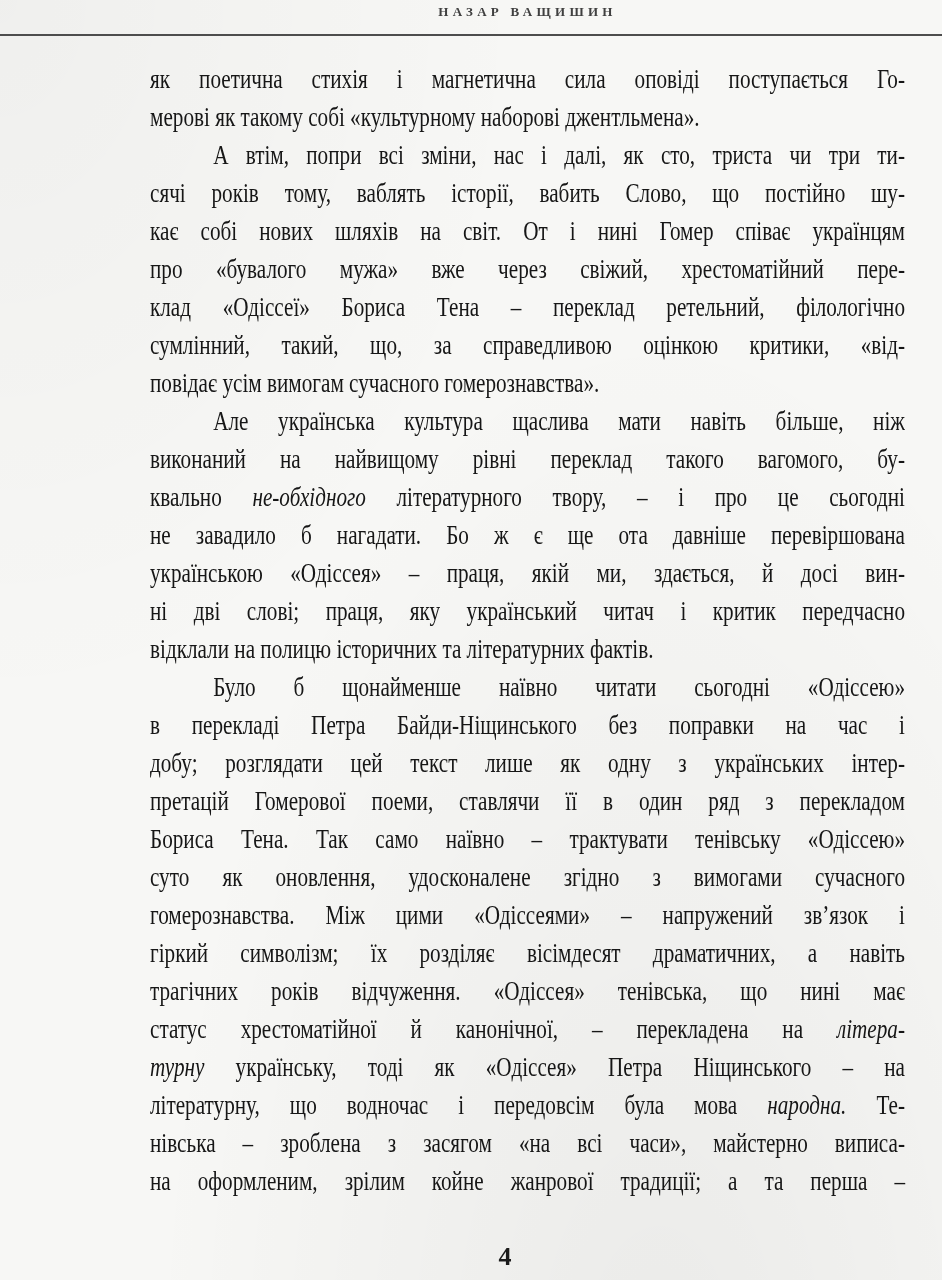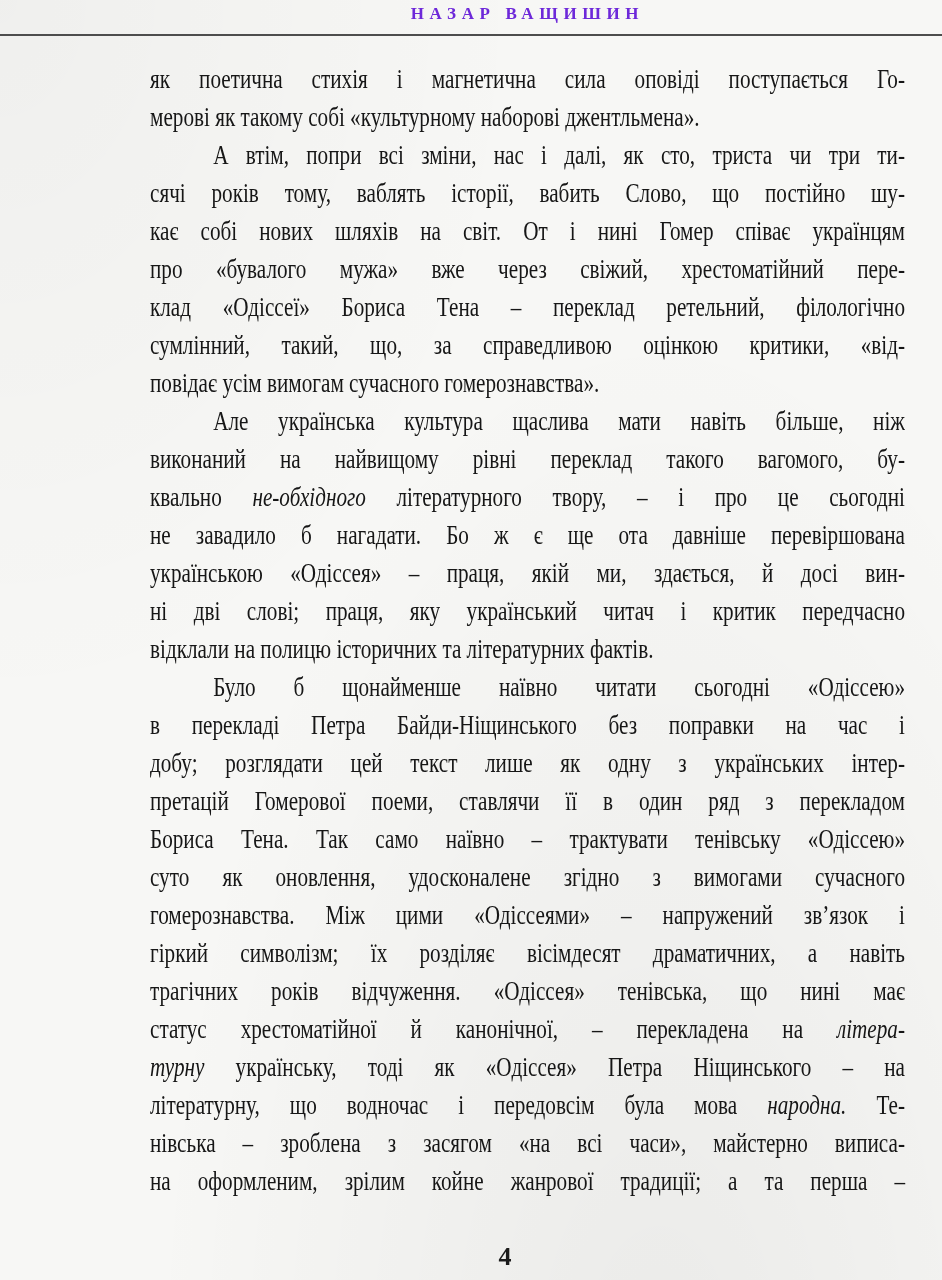--- a/index.html
+++ b/index.html
@@ -11,24 +11,24 @@
       #f7f7f5;
     font-family: "Liberation Serif", "DejaVu Serif", serif;
     color: #161616;
     position: relative;
     overflow: hidden;
   }
   .running-header {
     position: absolute;
     top: 4px; left: 150px; width: 755px;
     text-align: center;
-    font-size: 17px;
+    font-size: 13px;
     font-weight: bold;
     letter-spacing: 0.33em;
-    color: #6d28d9;
+    color: #404040;
     white-space: nowrap;
   }
   .header-rule {
     position: absolute;
     top: 34px; left: 0;
     width: 942px; height: 2px;
     background: #4d4d4d;
   }
   .page-body {
     position: absolute;

